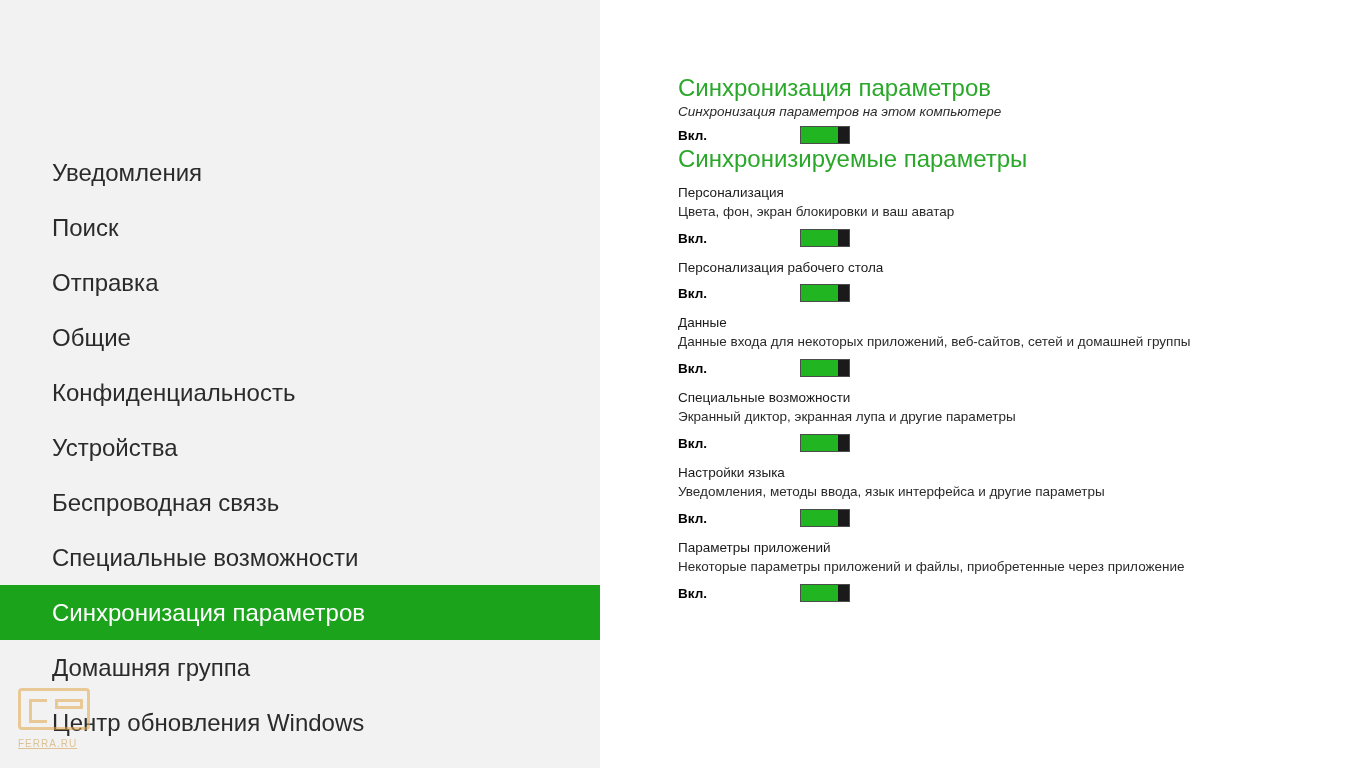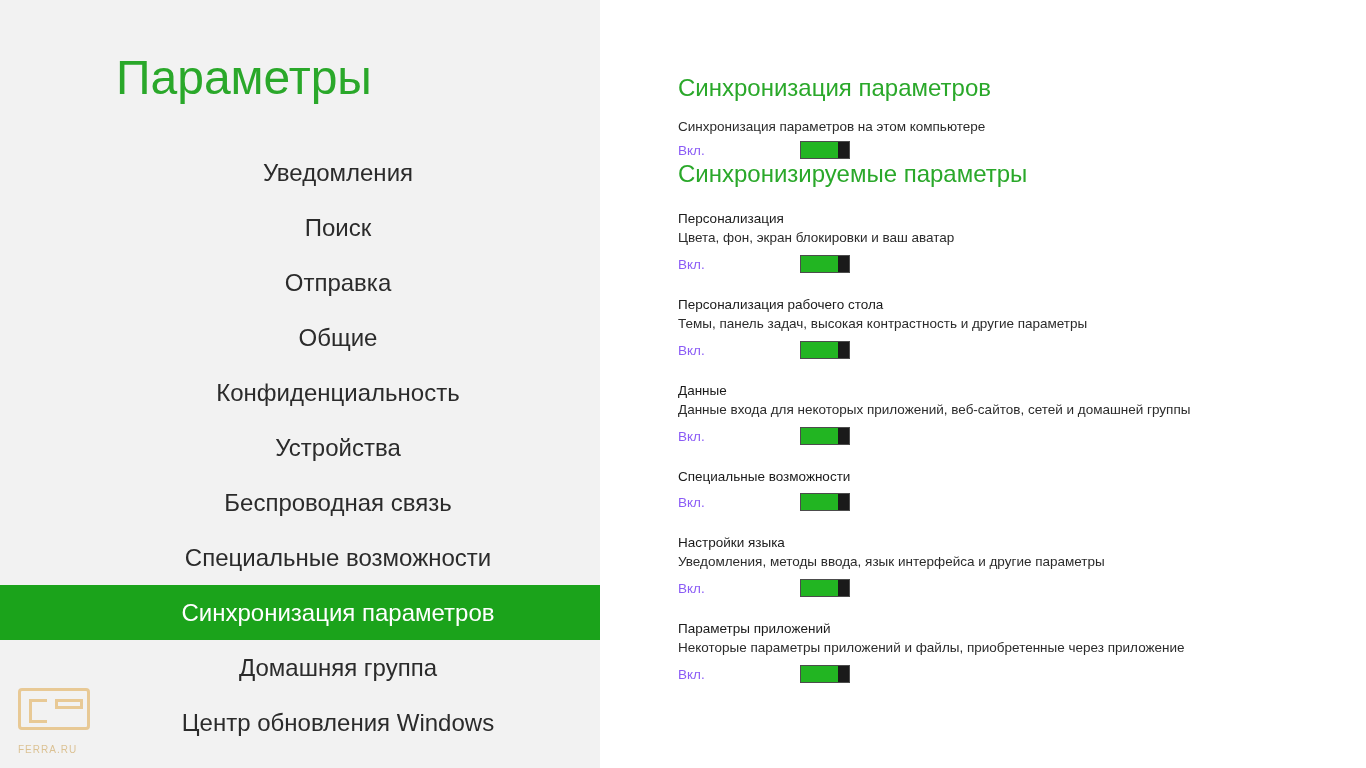--- a/index.html
+++ b/index.html
@@ -45,27 +45,26 @@
     position: absolute;
     top: 145px;
     left: 0;
     width: 600px;
   }
 
   .nav-item {
     height: 55px;
     display: flex;
     align-items: center;
-    padding-left: 76px;
+    padding-left: 52px;
     box-sizing: border-box;
     font-size: 24px;
     font-weight: 300;
     color: #2b2b2b;
     white-space: nowrap;
-    justify-content: center;
   }
 
   .nav-item.selected {
     background: #1ba31b;
     color: #ffffff;
   }
 
   .watermark {
     position: absolute;
     left: 18px;
@@ -97,22 +96,23 @@
     position: absolute;
     left: 34px; top: 8px;
     width: 28px; height: 10px;
     border: 3px solid #e0a84a;
     box-sizing: border-box;
   }
   .wm-text {
     font-size: 10px;
     color: #c99a46;
     letter-spacing: 1px;
-    margin-top: 14px;
+    margin-top: 8px;
     font-family: "Liberation Sans", sans-serif;
+    text-decoration: underline;
   }
 
   
   .content {
     position: relative;
     flex: 1 1 auto;
     height: 768px;
     background: #ffffff;
     overflow: hidden;
   }
@@ -133,24 +133,24 @@
   }
 
   .heading-sync { margin-top: 74px; }
   .heading-synced { }
 
   .desc {
     font-size: 13.5px;
     color: #2b2b2b;
     font-weight: 400;
     line-height: 19px;
-    margin-top: 15px;
-  }
-
-  .item { margin-top: 21px; }
+    font-style: italic;
+  }
+
+  .item { margin-top: 10px; }
 
   .item-title {
     font-size: 13.5px;
     color: #1a1a1a;
     line-height: 19px;
   }
 
   .item-sub {
     font-size: 13.5px;
     color: #2b2b2b;
@@ -160,22 +160,22 @@
 
   .toggle-row {
     display: flex;
     align-items: center;
     margin-top: 6px;
     height: 20px;
   }
 
   .toggle-label {
     font-size: 13.5px;
-    font-weight: normal;
-    color: #8b5cf6;
+    font-weight: bold;
+    color: #000000;
     width: 122px;
     flex: 0 0 122px;
   }
 
   .switch {
     position: relative;
     width: 50px;
     height: 18px;
     background: #22b522;
     border: 1px solid #4c4c4c;
@@ -192,21 +192,20 @@
   }
 
   .first-toggle { margin-top: 4px; }
 </style>
 </head>
 <body>
 
 <div id="app">
 
   <div class="sidebar">
-    <div class="sidebar-title">Параметры</div>
 
     <div class="nav">
       <div class="nav-item">
         <span>Уведомления</span>
       </div>
       <div class="nav-item">
         <span>Поиск</span>
       </div>
       <div class="nav-item">
         <span>Отправка</span>
@@ -263,21 +262,20 @@
         <div class="toggle-row">
           <span class="toggle-label">Вкл.</span>
           <span class="switch">
               <span class="knob"></span>
             </span>
         </div>
       </div>
 
       <div class="item">
         <div class="item-title">Персонализация рабочего стола</div>
-        <div class="item-sub">Темы, панель задач, высокая контрастность и другие параметры</div>
         <div class="toggle-row">
           <span class="toggle-label">Вкл.</span>
           <span class="switch">
               <span class="knob"></span>
             </span>
         </div>
       </div>
 
       <div class="item">
         <div class="item-title">Данные</div>
@@ -285,20 +283,21 @@
         <div class="toggle-row">
           <span class="toggle-label">Вкл.</span>
           <span class="switch">
               <span class="knob"></span>
             </span>
         </div>
       </div>
 
       <div class="item">
         <div class="item-title">Специальные возможности</div>
+        <div class="item-sub">Экранный диктор, экранная лупа и другие параметры</div>
         <div class="toggle-row">
           <span class="toggle-label">Вкл.</span>
           <span class="switch">
               <span class="knob"></span>
             </span>
         </div>
       </div>
 
       <div class="item">
         <div class="item-title">Настройки языка</div>

